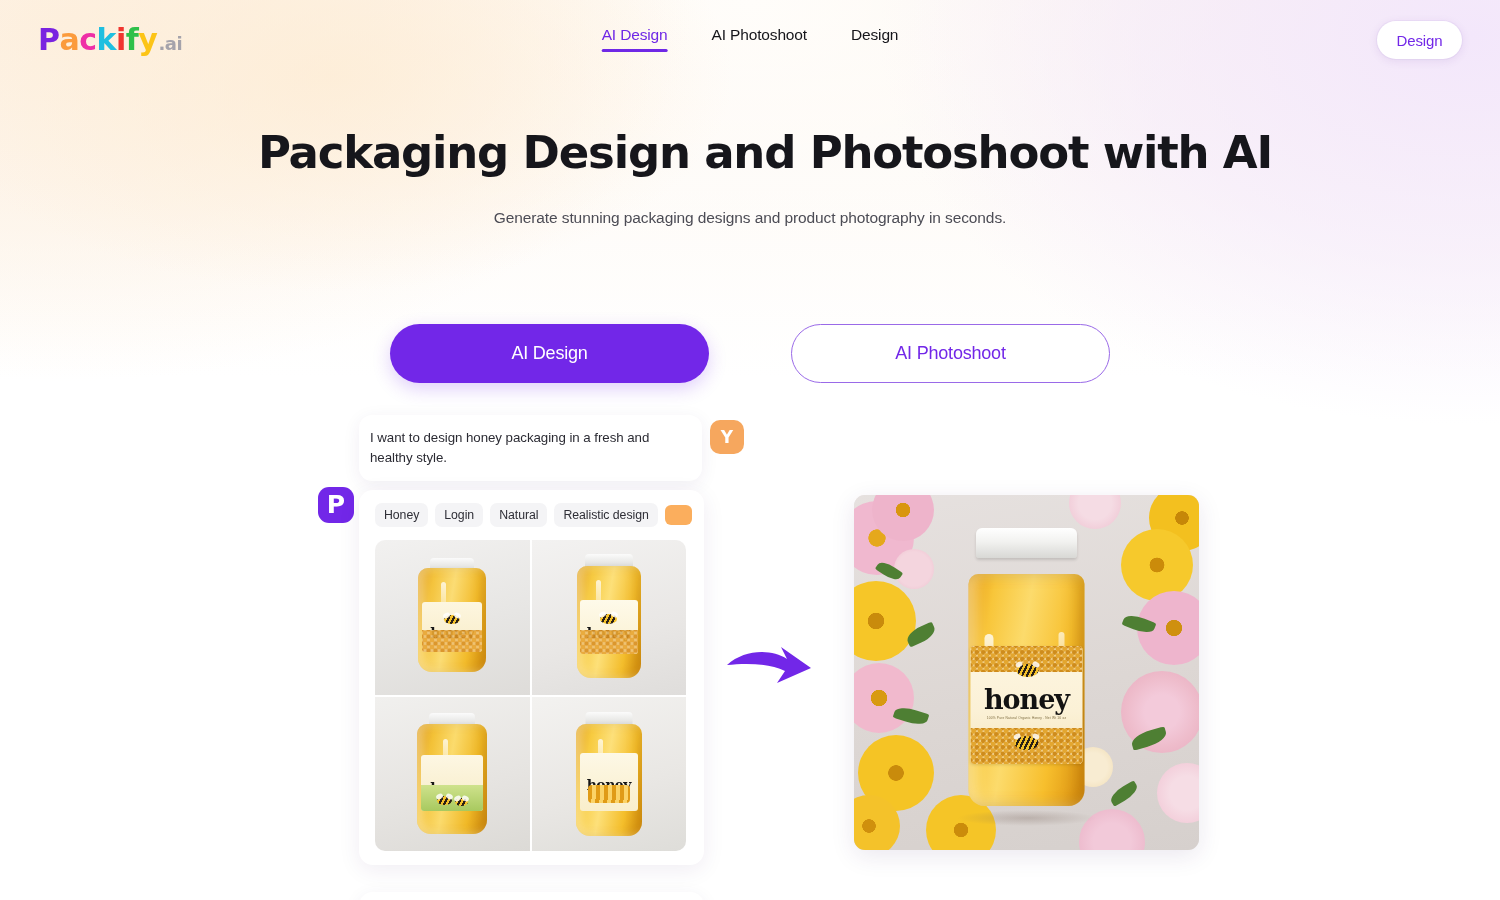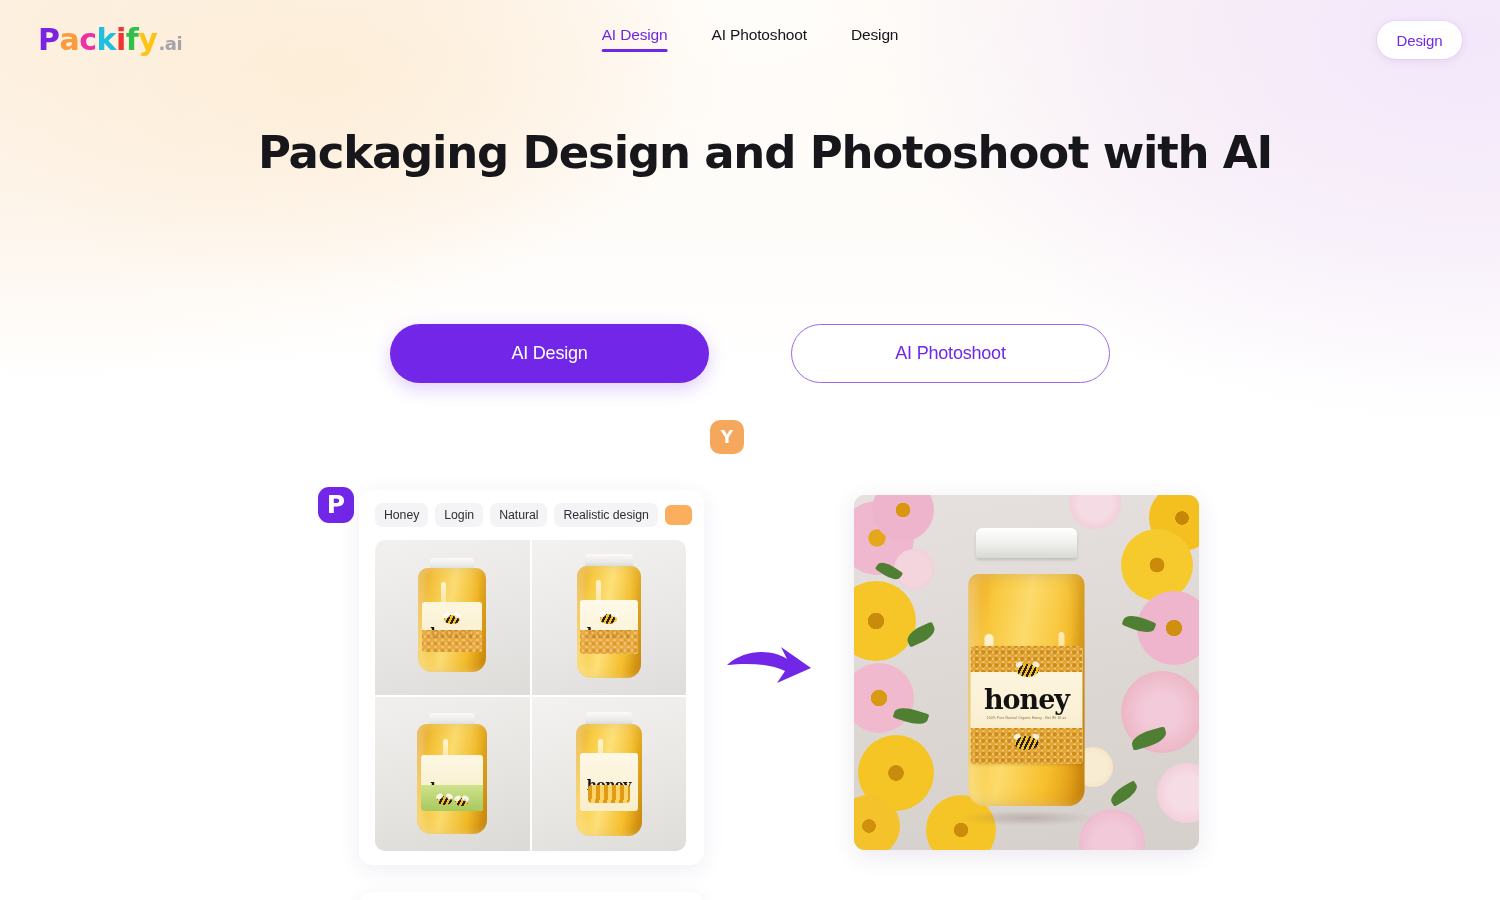--- a/index.html
+++ b/index.html
@@ -306,28 +306,30 @@
     <nav class="nav">
       <div class="nav-item active">AI Design</div>
       <div class="nav-item">AI Photoshoot</div>
       <div class="nav-item">Design</div>
     </nav>
 
     <button class="login-btn">Design</button>
   </div>
 
   <h1 class="hero-title">Packaging Design and Photoshoot with AI</h1>
+  <p class="hero-sub">Generate stunning packaging designs and product photography in seconds.</p>
 
   <div class="mode-row">
     <button class="mode-btn primary">AI Design</button>
     <button class="mode-btn ghost">AI Photoshoot</button>
   </div>
 
   <div class="demo">
 
+    <div class="user-msg">I want to design honey packaging in a fresh and healthy style.</div>
     <div class="user-avatar">
       <span>Y</span>
     </div>
 
     <div class="bot-avatar">
       <span class="p-glyph">P</span>
     </div>
 
     <div class="bot-card">
       <div class="tag-row">

